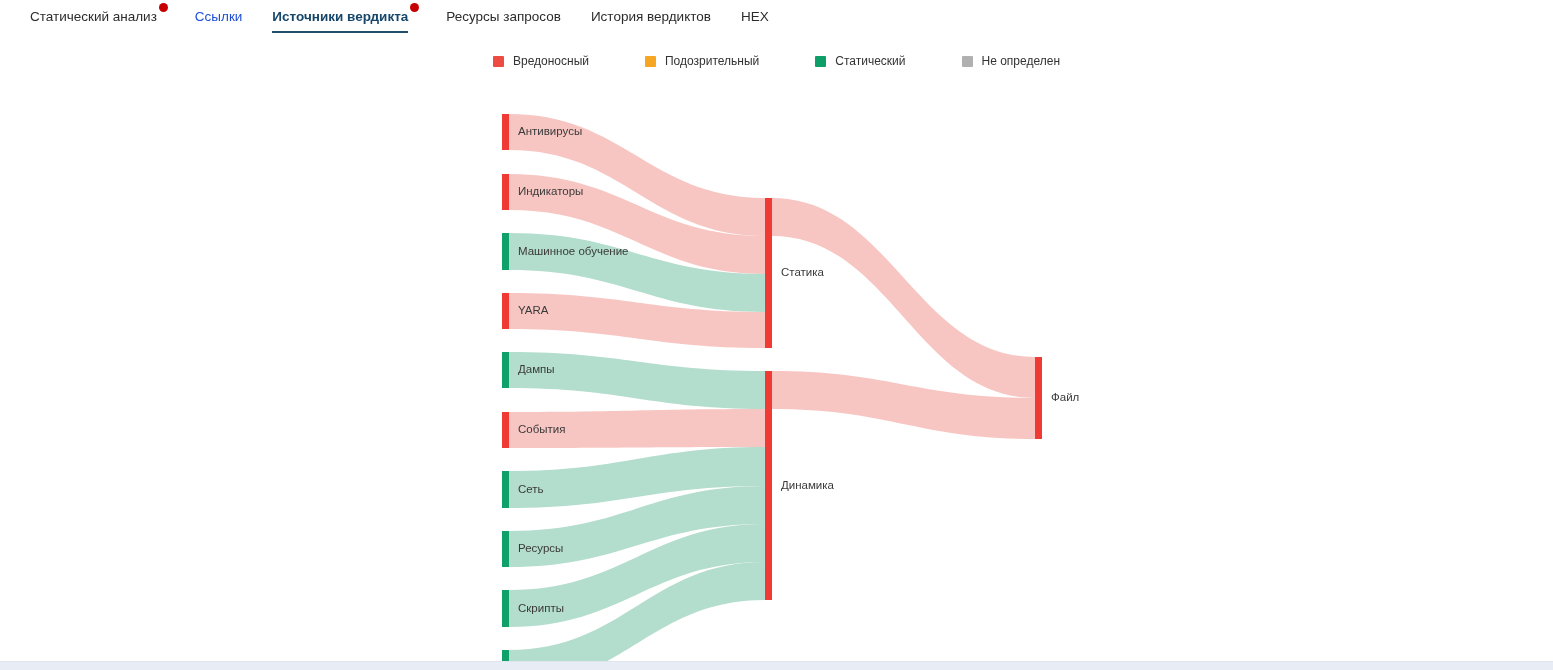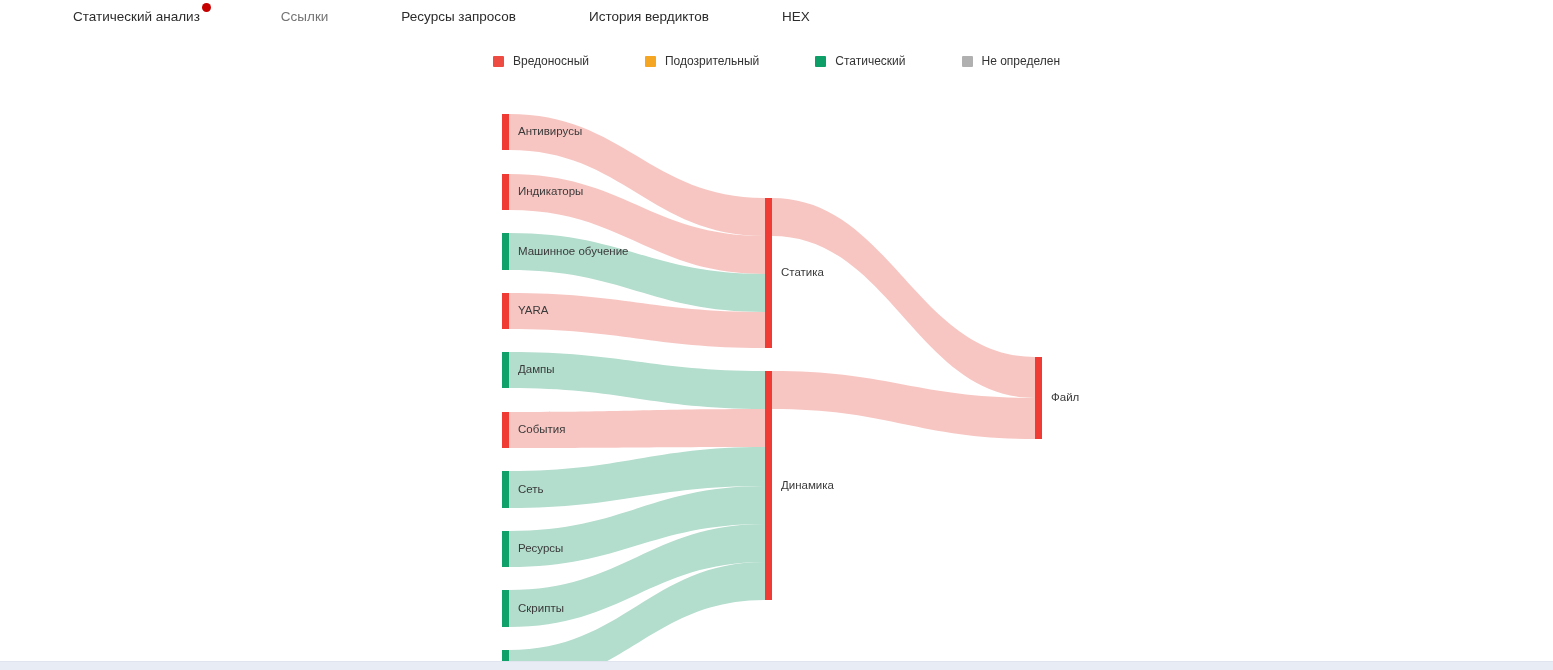--- a/index.html
+++ b/index.html
@@ -30,36 +30,35 @@
     display: inline-flex;
     align-items: center;
     height: 33px;
     padding: 0 12px 0 0;
     margin-right: 26px;
     font-size: 13.5px;
     color: #2c2c2c;
     white-space: nowrap;
     cursor: pointer;
     box-sizing: border-box;
-    margin-left: 43px;
   }
   .tab-label { line-height: 33px; }
   .tab.active .tab-label {
     font-weight: bold;
     color: #16476b;
   }
   .tab.active::after {
     content: "";
     position: absolute;
     left: 0; right: 12px;
     bottom: 0;
     height: 2px;
     background: #1f4e6b;
   }
-  .tab.disabled .tab-label { color: #737373; }
+  .tab.disabled .tab-label { color: #1d4ed8; }
   .dot {
     position: absolute;
     top: 3px;
     right: 1px;
     width: 9px; height: 9px;
     border-radius: 50%;
     background: #c60000;
   }
   .tab.nodot { padding-right: 0; margin-right: 30px; }
 
@@ -118,20 +117,24 @@
 
 <div id="app">
 
   <div class="tabbar">
       <div class="tab">
         <span class="tab-label">Статический анализ</span>
         <span class="dot" style="background: rgb(198, 0, 0);"></span>
       </div>
       <div class="tab disabled nodot">
         <span class="tab-label">Ссылки</span>
+      </div>
+      <div class="tab active">
+        <span class="tab-label">Источники вердикта</span>
+        <span class="dot" style="background: rgb(198, 0, 0);"></span>
       </div>
       <div class="tab nodot">
         <span class="tab-label">Ресурсы запросов</span>
       </div>
       <div class="tab nodot">
         <span class="tab-label">История вердиктов</span>
       </div>
       <div class="tab nodot">
         <span class="tab-label">HEX</span>
       </div>

